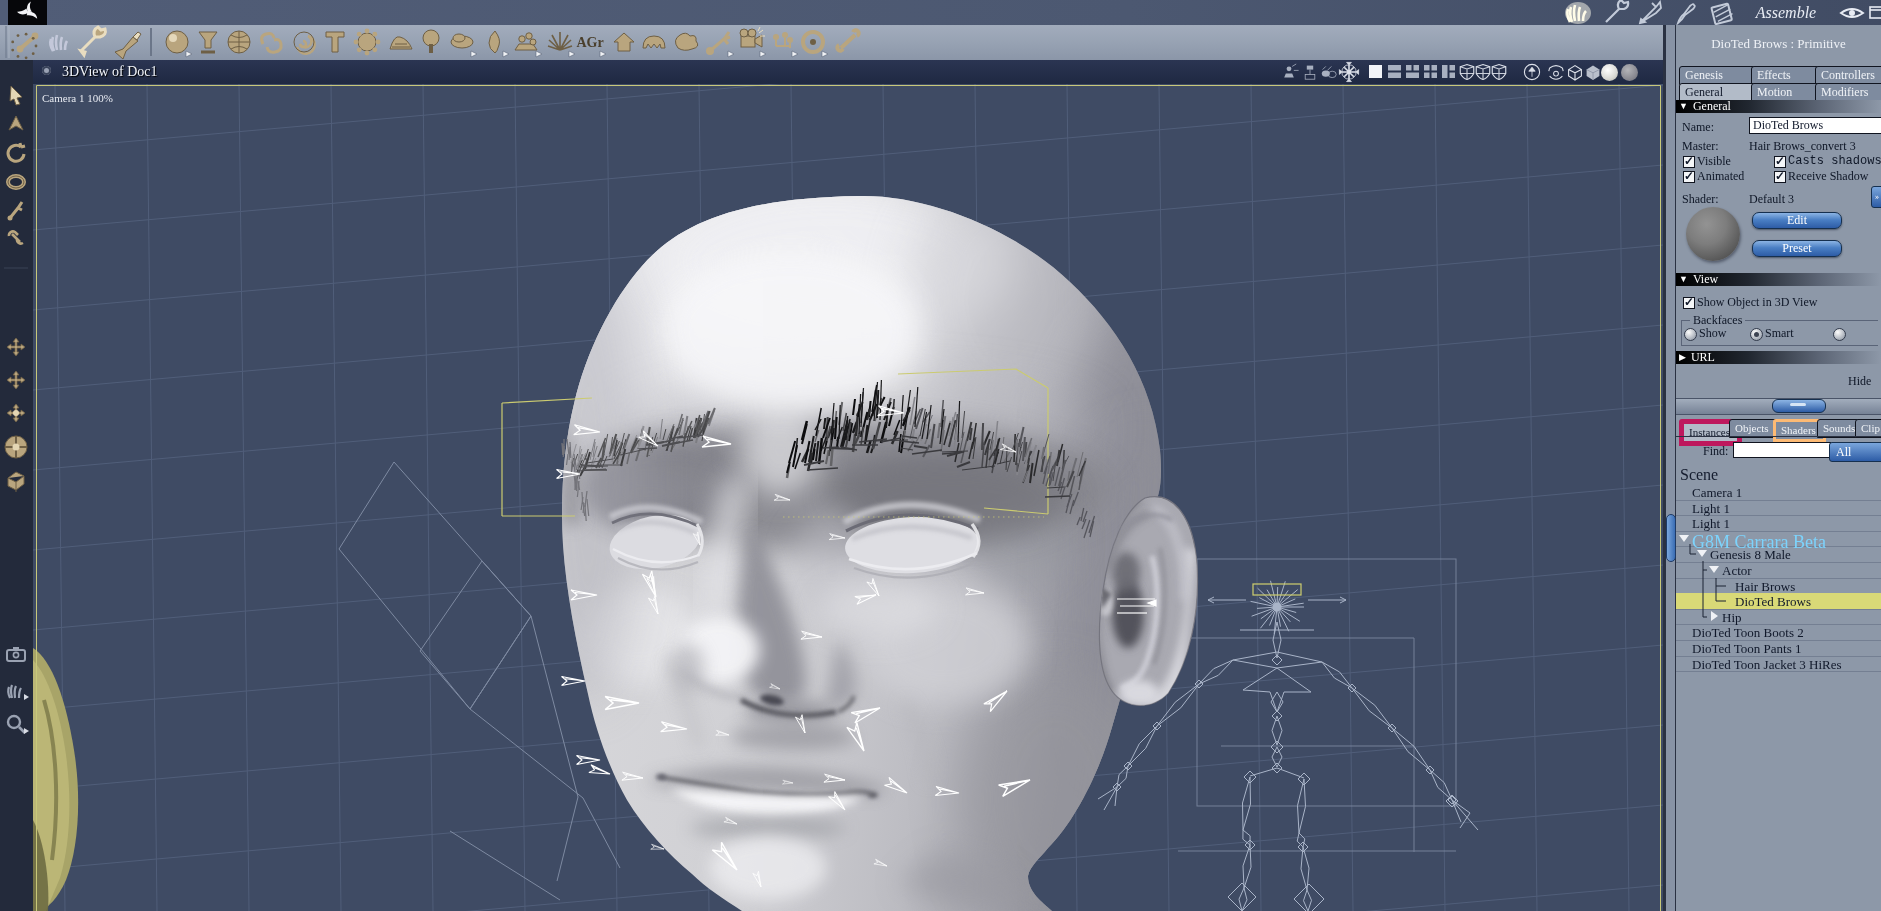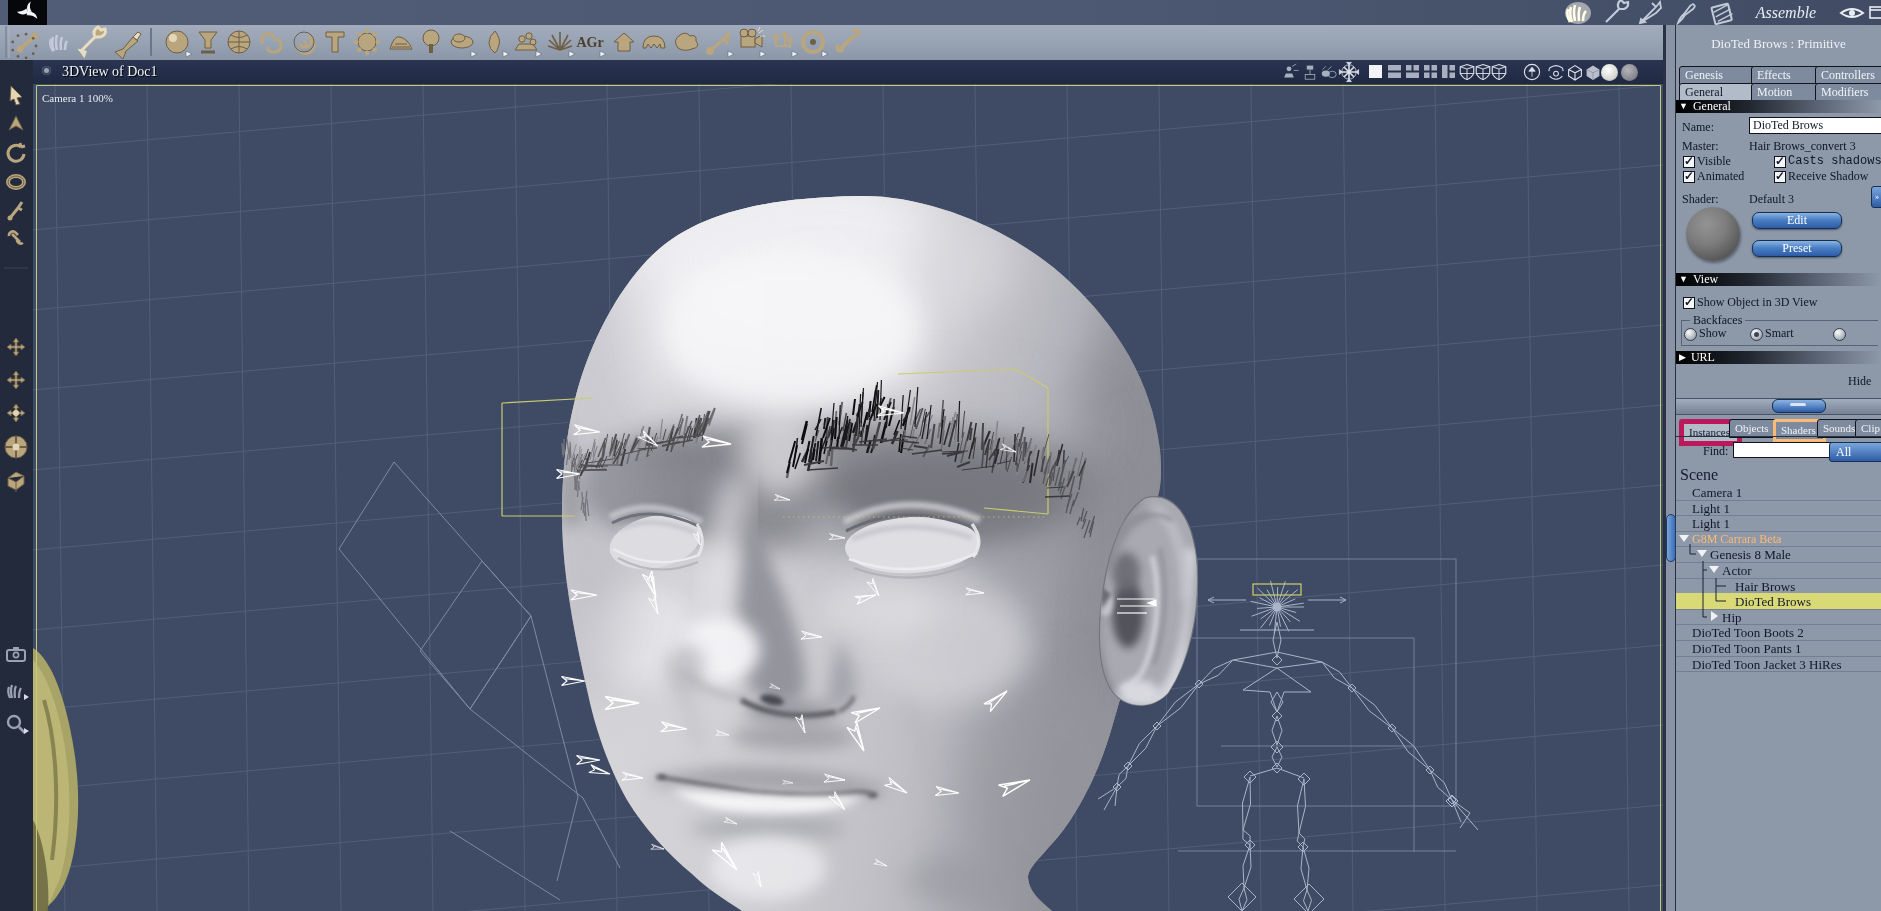--- a/index.html
+++ b/index.html
@@ -1111,21 +1111,21 @@
 <div style="position:absolute;left:1829px;top:442px;width:52px;height:18px;background:linear-gradient(180deg,#7aa6dc,#2d5ca6);border:1px solid #16304f;border-radius:3px 0 0 3px;color:#fff;font-size:12px;padding-left:6px;line-height:18px;font-family:'Liberation Serif',serif;">All</div>
 <div style="position:absolute;left:1680px;top:466px;font-size:16px;color:#141c2e;font-family:'Liberation Serif',serif;">Scene</div>
 <div style="position:absolute;left:1676px;top:500px;width:205px;height:1px;background:#747f92;"></div>
 <div style="position:absolute;left:1692px;top:485px;font-size:13px;color:#10182a;font-family:'Liberation Serif',serif;white-space:nowrap;">Camera 1</div>
 <div style="position:absolute;left:1676px;top:515px;width:205px;height:1px;background:#747f92;"></div>
 <div style="position:absolute;left:1692px;top:501px;font-size:13px;color:#10182a;font-family:'Liberation Serif',serif;white-space:nowrap;">Light 1</div>
 <div style="position:absolute;left:1676px;top:531px;width:205px;height:1px;background:#747f92;"></div>
 <div style="position:absolute;left:1692px;top:516px;font-size:13px;color:#10182a;font-family:'Liberation Serif',serif;white-space:nowrap;">Light 1</div>
 <div style="position:absolute;left:1676px;top:546px;width:205px;height:1px;background:#747f92;"></div>
 <div style="position:absolute;left:1679px;top:535px;width:0;height:0;border-left:5px solid transparent;border-right:5px solid transparent;border-top:7px solid #f0f2f6;"></div>
-<div style="position:absolute;left:1692px;top:532px;font-size:12px;color:#fdba74;font-family:'Liberation Serif',serif;white-space:nowrap;">G8M Carrara Beta</div>
+<div style="position:absolute;left:1692px;top:532px;font-size:18px;color:#7dd3fc;font-family:'Liberation Serif',serif;white-space:nowrap;">G8M Carrara Beta</div>
 <div style="position:absolute;left:1676px;top:562px;width:205px;height:1px;background:#747f92;"></div>
 <div style="position:absolute;left:1697px;top:550px;width:0;height:0;border-left:5px solid transparent;border-right:5px solid transparent;border-top:7px solid #f0f2f6;"></div>
 <div style="position:absolute;left:1710px;top:547px;font-size:13px;color:#10182a;font-family:'Liberation Serif',serif;white-space:nowrap;">Genesis 8 Male</div>
 <div style="position:absolute;left:1676px;top:578px;width:205px;height:1px;background:#747f92;"></div>
 <div style="position:absolute;left:1709px;top:566px;width:0;height:0;border-left:5px solid transparent;border-right:5px solid transparent;border-top:7px solid #f0f2f6;"></div>
 <div style="position:absolute;left:1722px;top:563px;font-size:13px;color:#10182a;font-family:'Liberation Serif',serif;white-space:nowrap;">Actor</div>
 <div style="position:absolute;left:1676px;top:593px;width:205px;height:1px;background:#747f92;"></div>
 <div style="position:absolute;left:1735px;top:579px;font-size:13px;color:#10182a;font-family:'Liberation Serif',serif;white-space:nowrap;">Hair Brows</div>
 <div style="position:absolute;left:1676px;top:593px;width:205px;height:16px;background:#d9d977;"></div>
 <div style="position:absolute;left:1676px;top:609px;width:205px;height:1px;background:#747f92;"></div>

